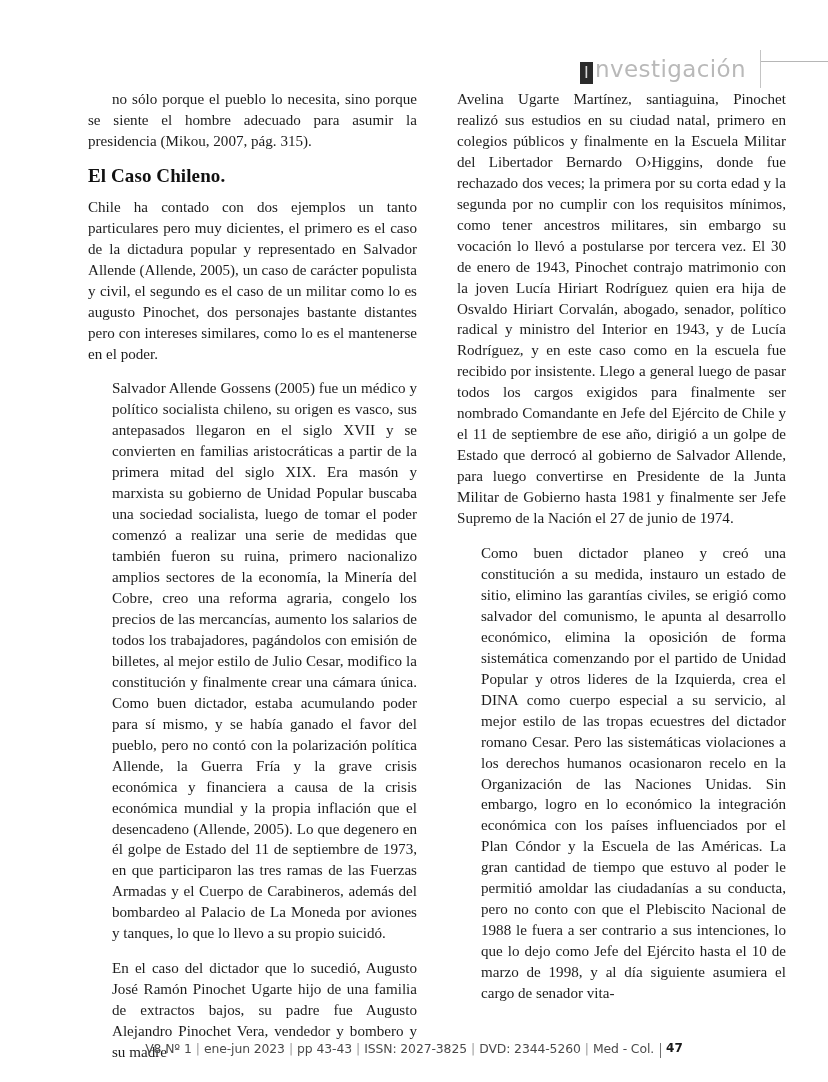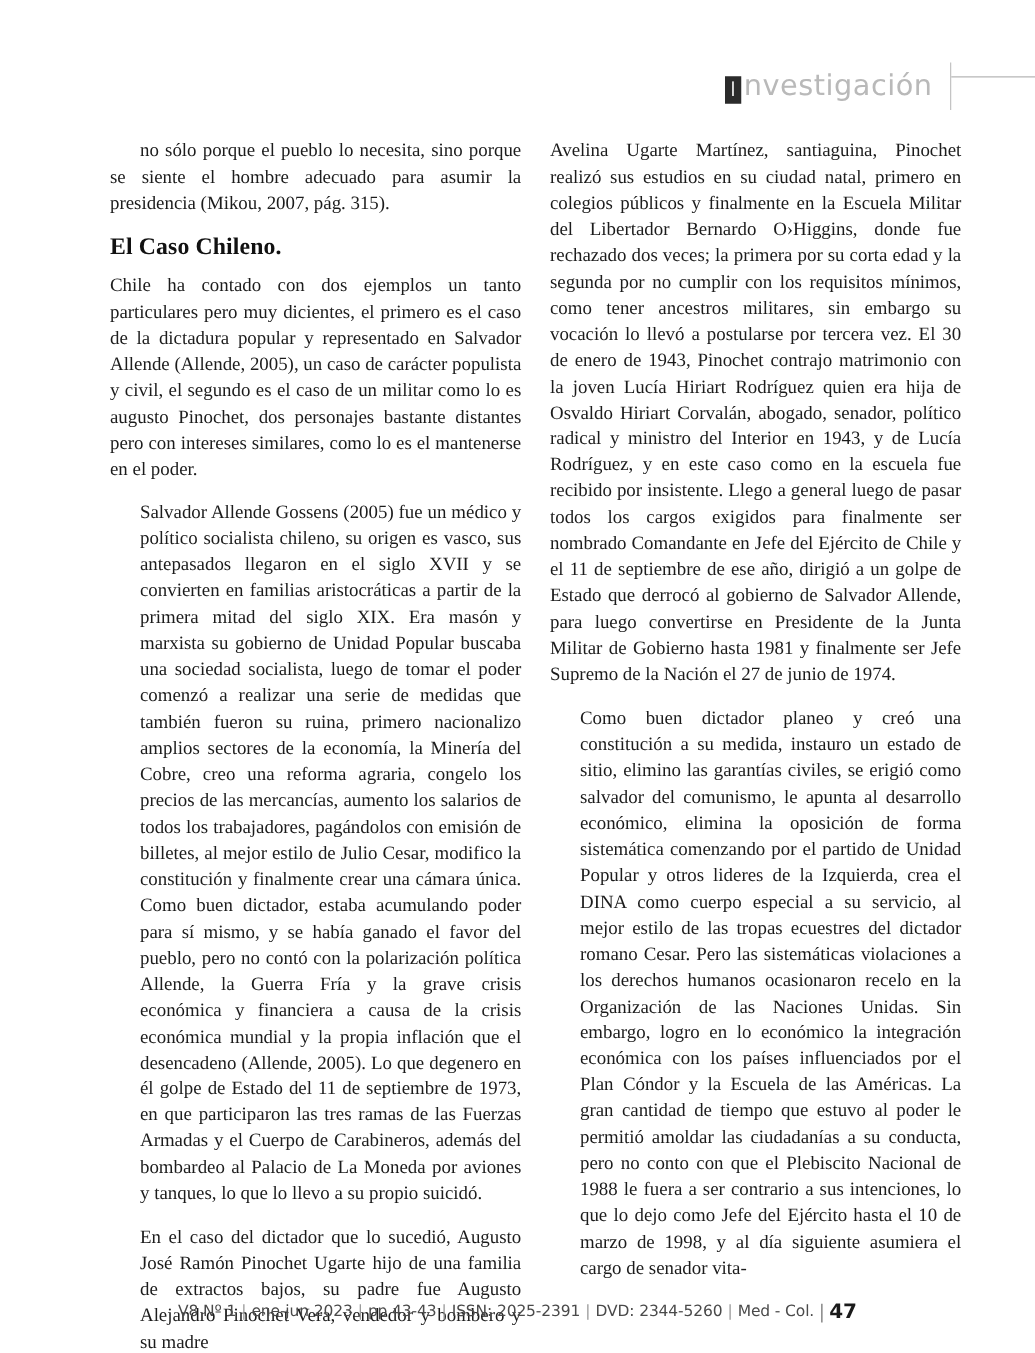--- a/index.html
+++ b/index.html
@@ -72,26 +72,26 @@
     left: 1px;
     top: 15px;
     width: 75px;
     height: 1px;
     background: #b6b6b6;
   }
 
   
   .content {
     position: absolute;
-    top: 111px;
+    top: 89px;
     left: 88px;
     width: 681px;
     height: 915px;
     display: flex;
-    gap: 23px;
+    gap: 40px;
   }
   .column {
     width: 329px;
     flex: 0 0 329px;
   }
   .column p {
     margin: 0;
     text-align: justify;
     text-justify: inter-word;
     font-size: 15.1px;
@@ -141,21 +141,21 @@
     display: inline-block;
     width: 1px;
     height: 15px;
     background: #6e6e6e;
     margin: 0 5px 0 6px;
     position: relative;
     top: 2px;
   }
   .footer-pageno {
     font-weight: bold;
-    font-size: 16px;
+    font-size: 12px;
     color: #1a1a1a;
   }
 </style>
 </head>
 <body>
 
 <div class="page-header">
   <div class="header-inner">
     <div class="header-title">
       <span class="header-drop">I</span>
@@ -185,20 +185,20 @@
 
 </div>
 
 <div class="page-footer">
   <span class="footer-meta">V8 Nº 1</span>
   <span class="footer-sep">|</span>
   <span class="footer-meta">ene-jun 2023</span>
   <span class="footer-sep">|</span>
   <span class="footer-meta">pp 43-43</span>
   <span class="footer-sep">|</span>
-  <span class="footer-meta">ISSN: 2025-2391</span>
+  <span class="footer-meta">ISSN: 2027-3825</span>
   <span class="footer-sep">|</span>
   <span class="footer-meta">DVD: 2344-5260</span>
   <span class="footer-sep">|</span>
   <span class="footer-meta">Med - Col.</span>
   <span class="footer-pagebar"></span>
   <span class="footer-pageno">47</span>
 </div>
 
 </body></html>

